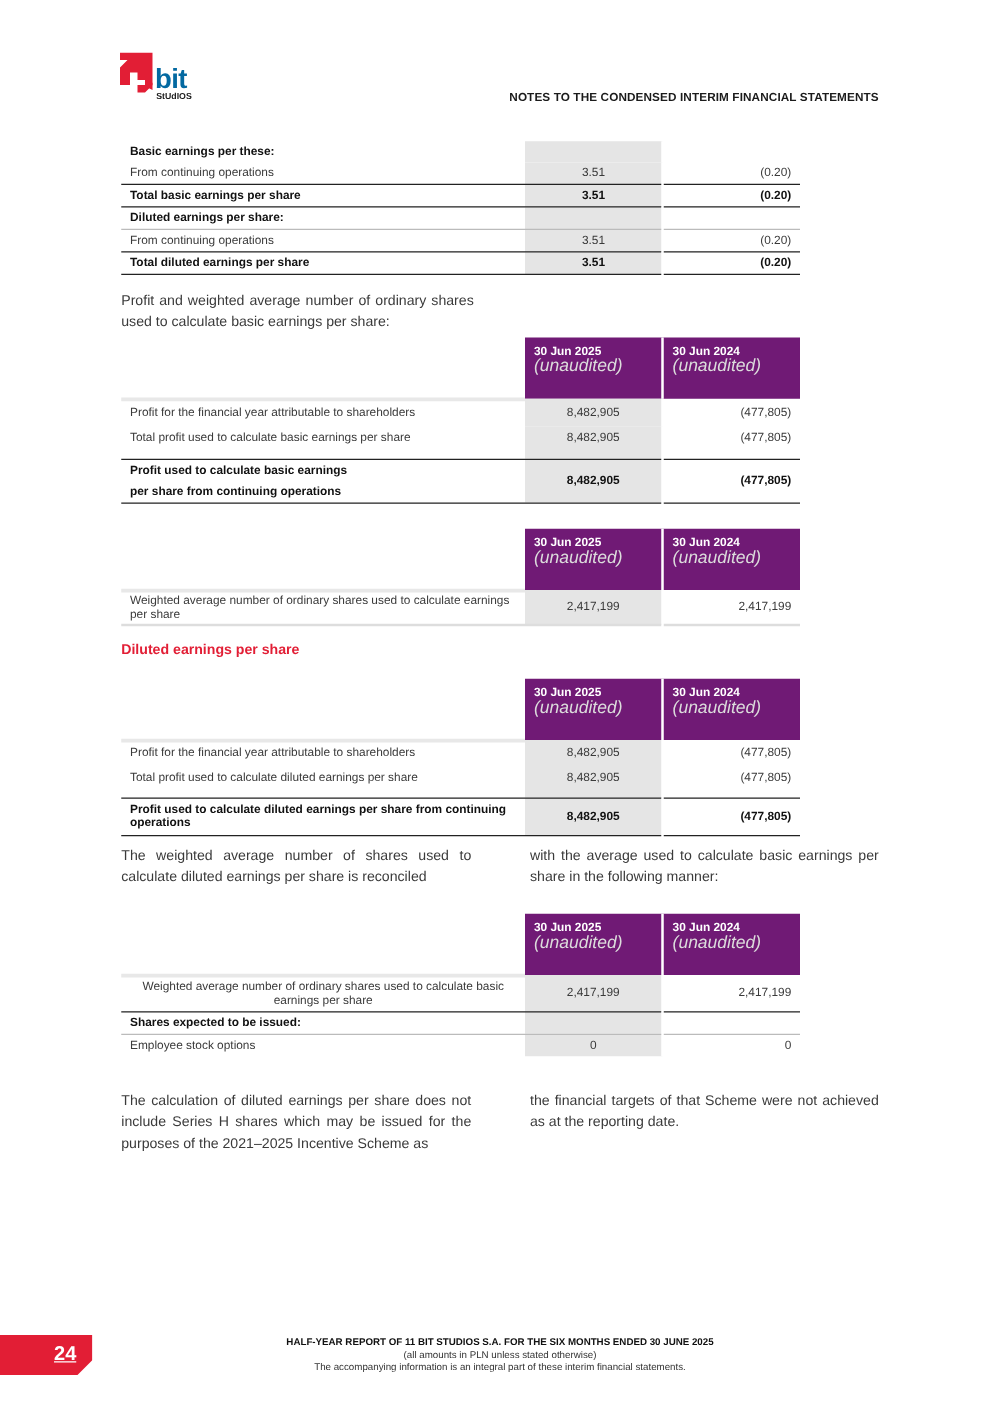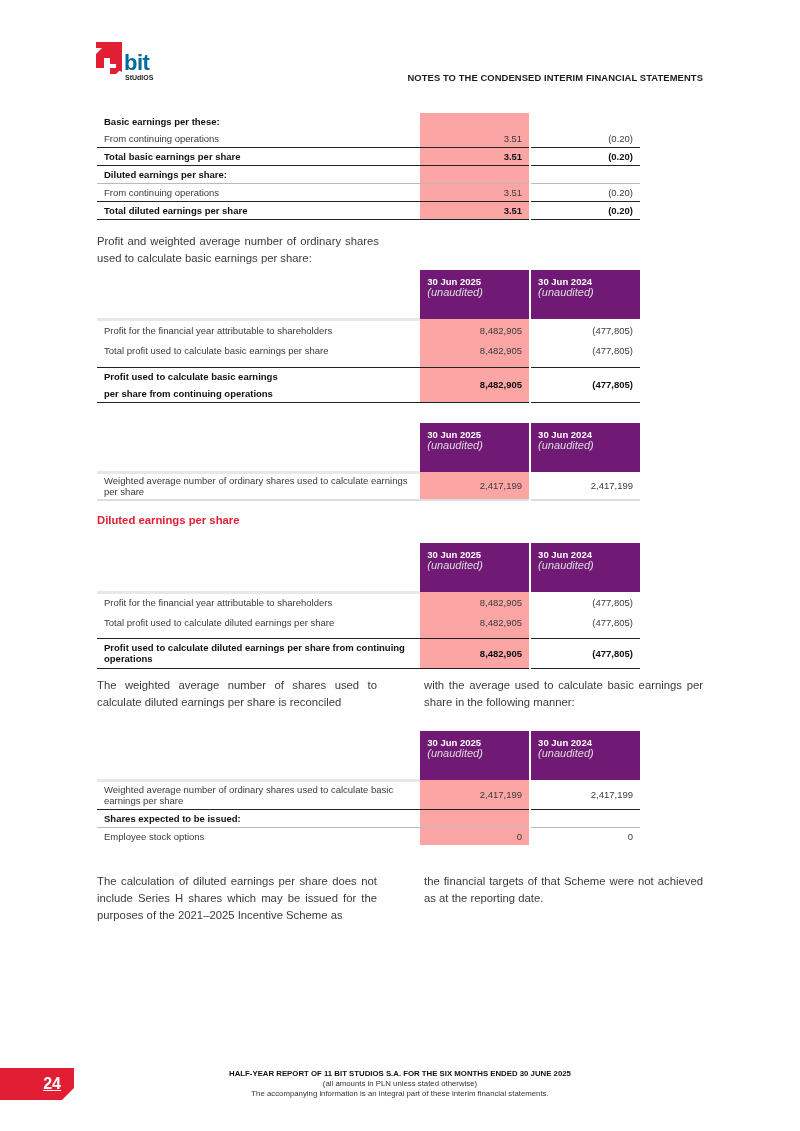--- a/index.html
+++ b/index.html
@@ -5,29 +5,29 @@
   html, body { margin:0; padding:0; }
   body { width:800px; height:1131px; background:#fff; position:relative; overflow:hidden;
          font-family:"Liberation Sans", sans-serif; color:#333; }
   .abs { position:absolute; }
   .logo { left:96px; top:42px; width:80px; height:42px; }
   .header-title { left:395px; top:72px; width:308px; text-align:right; font-size:9.4px; font-weight:bold; color:#1b1b1b; letter-spacing:0.1px; }
 
   table { border-collapse:collapse; position:absolute; left:97px; width:543px; font-size:9.5px; color:#3a3a3a; }
   td { padding:0 7px; height:17px; vertical-align:middle; }
   td.c1 { width:310px; }
-  td.c2 { width:95px; text-align:right; background:#fca5a5; }
+  td.c2 { width:95px; text-align:center; background:#e5e5e5; }
   td.c3 { width:95px; text-align:right; }
   tr.bold td { font-weight:bold; color:#111; }
   tr.thick-top td { border-top:1.5px solid #222; }
   tr.thick-bottom td { border-bottom:1.5px solid #222; }
   tr.hdr td { height:29px; }
   tr.hdr td.h { background:#701a75; color:#fff; line-height:11px; padding-top:2px; padding-bottom:18px; }
   tr.hdr td.h .d { font-weight:bold; font-size:9.5px; display:block; }
-  tr.hdr td.h .u { font-style:italic; font-size:11px; display:block; color:#dcdcdc; }
+  tr.hdr td.h .u { font-style:italic; font-size:14px; display:block; color:#dcdcdc; }
   tr.hdr td.h2 { border-left:2px solid #fff; }
   td.c2 + td.c3 { border-left:2px solid #fff; }
   tr.hdr td.blank { background:#fff; border-bottom:3px solid #e8e8e8; }
 
   .para { font-size:11.3px; line-height:17px; color:#3a3a3a; text-align:justify; }
   .red-heading { left:97px; top:514px; font-size:11.3px; font-weight:bold; color:#e21e35; }
 
   .page-tab { left:0; top:1068px; width:74px; height:32px; background:#e21e35; color:#fff; font-weight:bold; font-size:16px;
               clip-path:polygon(0 0, 74px 0, 74px 20px, 62px 32px, 0 32px); }
   .page-tab span { position:absolute; right:13px; top:7px;text-decoration:underline; }
@@ -180,21 +180,21 @@
     <td class="h">
           <span class="d">30 Jun 2025</span>
           <span class="u">(unaudited)</span>
         </td>
     <td class="h h2">
           <span class="d">30 Jun 2024</span>
           <span class="u">(unaudited)</span>
         </td>
   </tr>
   <tr class="thick-bottom" style="height:29px;">
-    <td class="c1" style="line-height:11px;">Weighted average number of ordinary shares used to calculate basic earnings per share</td>
+    <td class="c1" style="line-height:11px;text-align:center;">Weighted average number of ordinary shares used to calculate basic earnings per share</td>
     <td class="c2">2,417,199</td>
     <td class="c3">2,417,199</td>
   </tr>
   <tr class="bold">
     <td class="c1">Shares expected to be issued:</td>
     <td class="c2"></td>
     <td class="c3"></td>
   </tr>
   <tr style="border-top:1px solid #bbb;">
     <td class="c1">Employee stock options</td>

